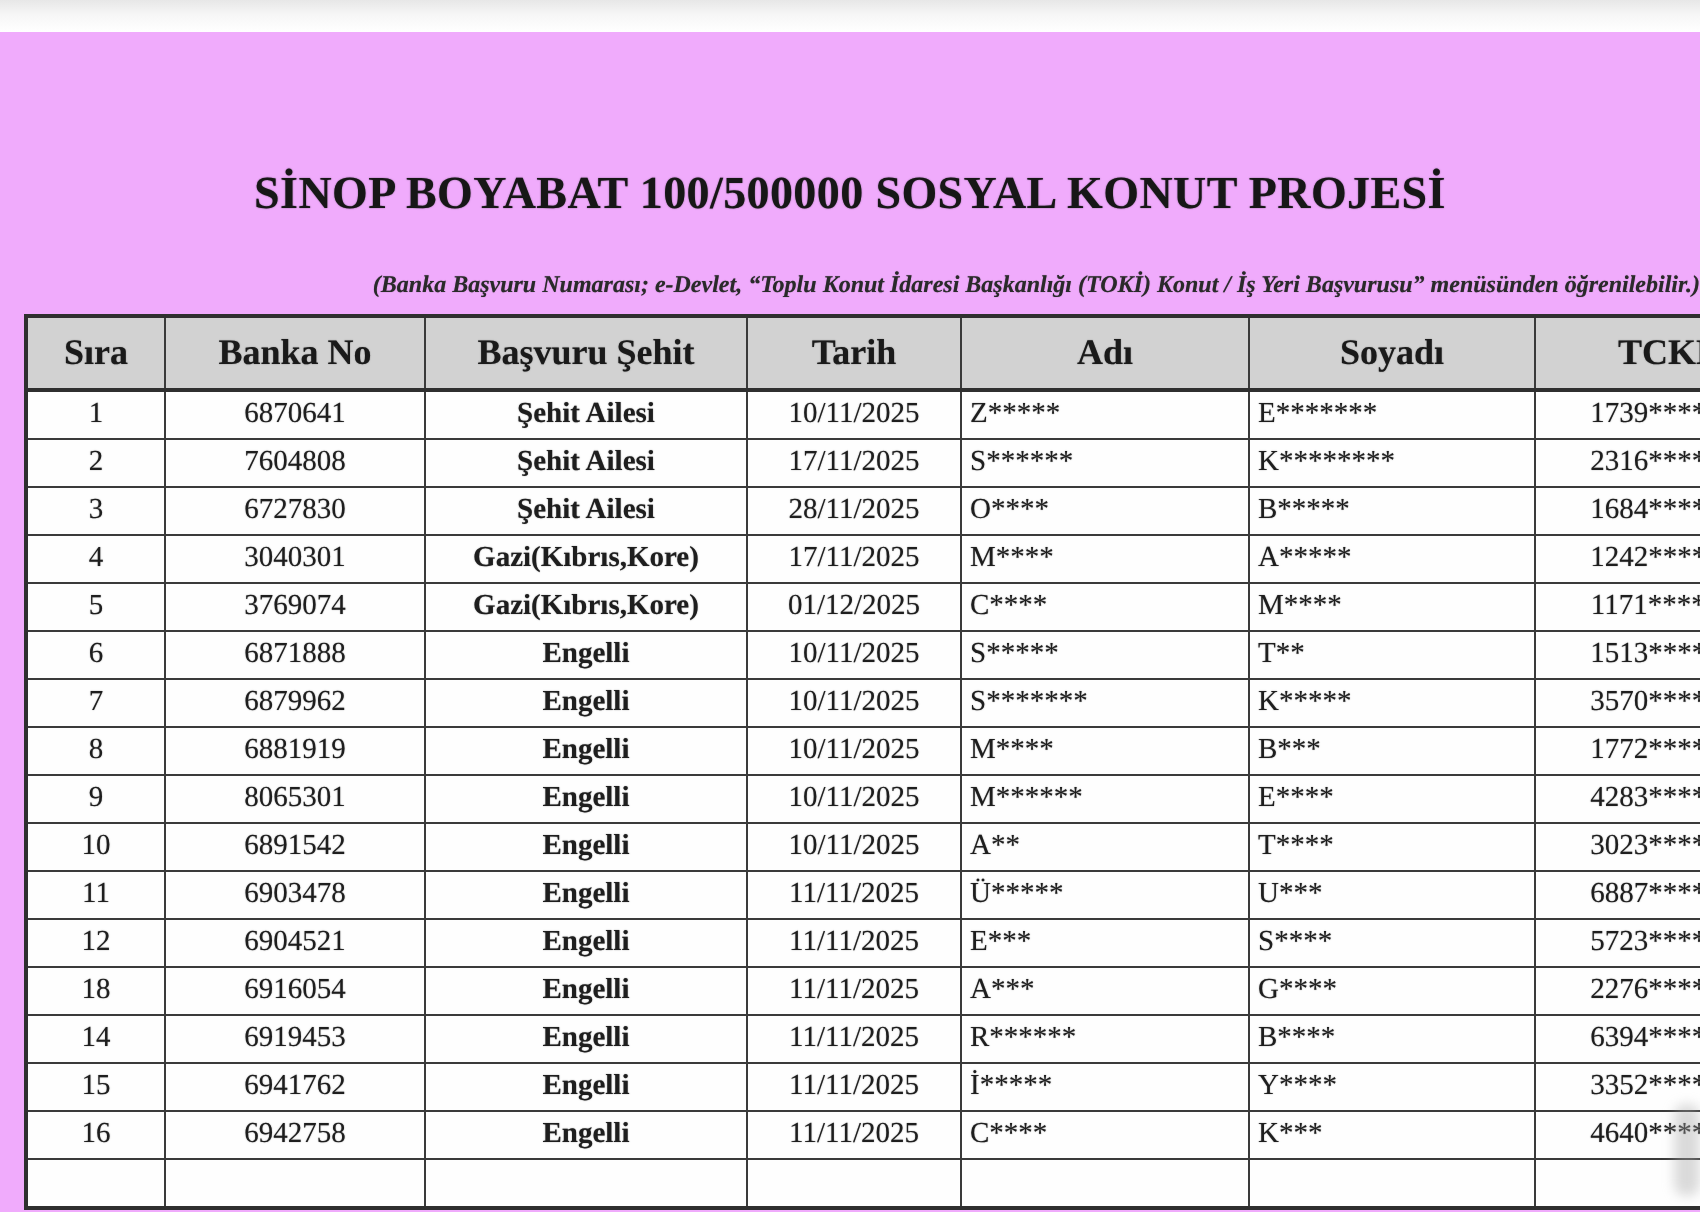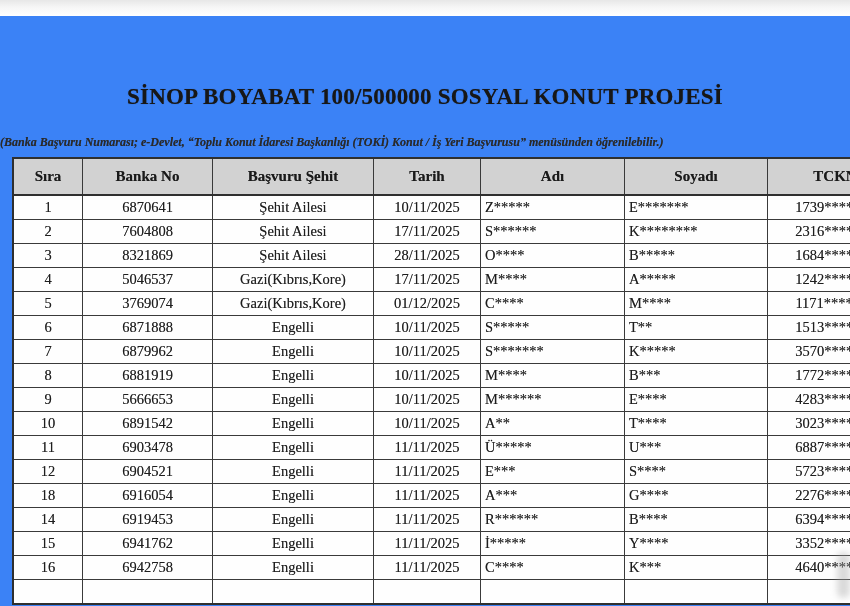--- a/index.html
+++ b/index.html
@@ -1,20 +1,20 @@
 <!DOCTYPE html>
 <html><head>
 <meta charset="utf-8">
 <style>
   html, body { margin: 0; padding: 0; background: #fff; }
   .page {
     position: relative;
     width: 850px;
     height: 606px;
-    background: #3b82f6;
+    background: #f0abfc;
     overflow: hidden;
     font-family: "Liberation Serif", "DejaVu Serif", serif;
     color: #1c1c1c;
   }
   .top-shade {
     position: absolute;
     top: 0; left: 0;
     width: 100%; height: 16px;
     background: linear-gradient(to bottom, #e7e7e7 0%, #f6f6f6 45%, #ffffff 100%);
   }
@@ -30,21 +30,21 @@
     letter-spacing: 0.2px;
     color: #171717;
     text-shadow: 0 0 0.7px rgba(30,30,30,0.65);
   }
   .doc-subtitle {
     position: absolute;
     top: 135px;
     left: 0;
     width: 100%;
     margin: 0;
-    text-align: left;
+    text-align: right;
     font-style: italic;
     font-weight: bold;
     font-size: 12px;
     color: #2a2a2a;
     text-shadow: 0 0 0.5px rgba(40,40,40,0.55);
   }
   table.applicants {
     position: absolute;
     top: 157px;
     left: 12px;
@@ -58,36 +58,36 @@
     border: 1.5px solid #3a3a3a;
     padding: 0 4px;
     overflow: hidden;
     white-space: nowrap;
     text-shadow: 0 0 0.6px rgba(35,35,35,0.6);
   }
   table.applicants thead th {
     height: 35px;
     background: #d2d2d2;
     font-weight: bold;
-    font-size: 15px;
+    font-size: 18px;
     text-align: center;
     border-bottom: 2.4px solid #2f2f2f;
     color: #1a1a1a;
   }
   table.applicants tbody td {
     height: 23px;
     font-size: 14.5px;
     text-align: center;
     background: #fefefe;
     color: #1e1e1e;
   }
   
   .col0 { width: 60px; }
   .col1 { width: 121px; }
-  .col2 { width: 152px; }
+  .col2 { width: 152px; font-weight: bold; }
   .col3 { width: 98px; }
   .col4 { width: 135px; }
   .col5 { width: 134px; }
   .col6 { width: 126px; }
   
   table.applicants tbody td.col4,
   table.applicants tbody td.col5 { text-align: left; }
   tr.partial td { height: 14px; background: #fdfdfd; }
   .edge-smudge {
     position: absolute;
@@ -136,30 +136,30 @@
           <td class="col0">2</td>
           <td class="col1">7604808</td>
           <td class="col2">Şehit Ailesi</td>
           <td class="col3">17/11/2025</td>
           <td class="col4">S******</td>
           <td class="col5">K********</td>
           <td class="col6">2316*******</td>
         </tr>
         <tr>
           <td class="col0">3</td>
-          <td class="col1">8321869</td>
+          <td class="col1">6727830</td>
           <td class="col2">Şehit Ailesi</td>
           <td class="col3">28/11/2025</td>
           <td class="col4">O****</td>
           <td class="col5">B*****</td>
           <td class="col6">1684*******</td>
         </tr>
         <tr>
           <td class="col0">4</td>
-          <td class="col1">5046537</td>
+          <td class="col1">3040301</td>
           <td class="col2">Gazi(Kıbrıs,Kore)</td>
           <td class="col3">17/11/2025</td>
           <td class="col4">M****</td>
           <td class="col5">A*****</td>
           <td class="col6">1242*******</td>
         </tr>
         <tr>
           <td class="col0">5</td>
           <td class="col1">3769074</td>
           <td class="col2">Gazi(Kıbrıs,Kore)</td>
@@ -190,21 +190,21 @@
           <td class="col0">8</td>
           <td class="col1">6881919</td>
           <td class="col2">Engelli</td>
           <td class="col3">10/11/2025</td>
           <td class="col4">M****</td>
           <td class="col5">B***</td>
           <td class="col6">1772*******</td>
         </tr>
         <tr>
           <td class="col0">9</td>
-          <td class="col1">5666653</td>
+          <td class="col1">8065301</td>
           <td class="col2">Engelli</td>
           <td class="col3">10/11/2025</td>
           <td class="col4">M******</td>
           <td class="col5">E****</td>
           <td class="col6">4283*******</td>
         </tr>
         <tr>
           <td class="col0">10</td>
           <td class="col1">6891542</td>
           <td class="col2">Engelli</td>

